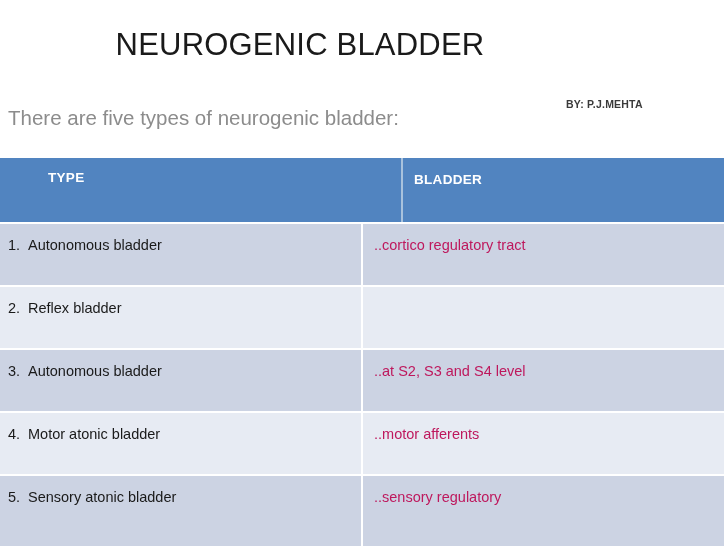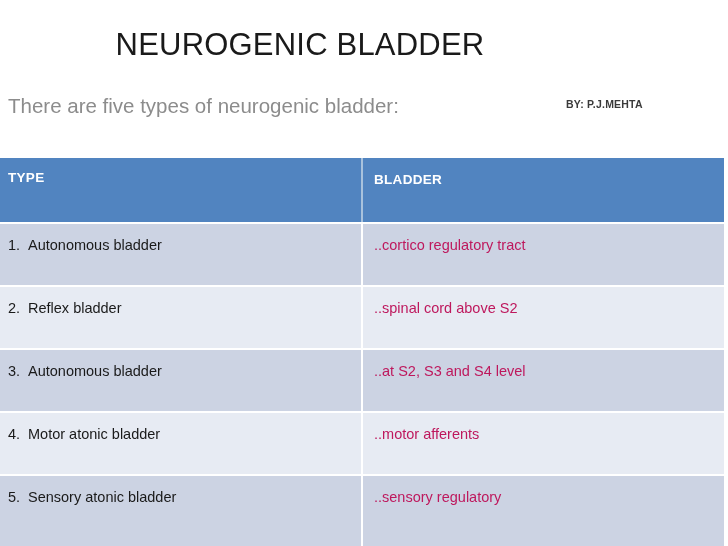--- a/index.html
+++ b/index.html
@@ -45,21 +45,21 @@
     font-size: 10.5px;
     font-weight: 700;
     color: #3a3a3a;
     letter-spacing: 0.2px;
     white-space: nowrap;
   }
 
   
   .subtitle {
     position: absolute;
-    top: 92px;
+    top: 104px;
     left: 8px;
     font-size: 20.5px;
     font-weight: 400;
     color: #8c8c8c;
     line-height: 28px;
     white-space: nowrap;
   }
 
   
   .table {
@@ -98,20 +98,21 @@
     padding-left: 11px;
   }
 
   
   .row-header {
     background: #5184c0;
     height: 66px;
   }
   .row-header .cell-type {
     border-right: 2px solid #a8c2dd;
+    margin-left: 40px;
   }
   .row-header .cell {
     padding-top: 12px;
   }
   .header-text {
     font-size: 13.5px;
     font-weight: 700;
     color: #ffffff;
     letter-spacing: 0.3px;
     line-height: 16px;
@@ -180,23 +181,20 @@
       <div class="cell cell-lesion">
         <span class="lesion-text">..cortico regulatory tract</span>
       </div>
     </div>
 
     <div class="row row-body row-even">
       <div class="cell cell-type">
         <span class="row-num">2.</span>
         <span class="row-label">Reflex bladder</span>
       </div>
-      <div class="cell cell-lesion">
-        <span class="lesion-text">..spinal cord above S2</span>
-      </div>
     </div>
 
     <div class="row row-body row-odd">
       <div class="cell cell-type">
         <span class="row-num">3.</span>
         <span class="row-label">Autonomous bladder</span>
       </div>
       <div class="cell cell-lesion">
         <span class="lesion-text">..at S2, S3 and S4 level</span>
       </div>

